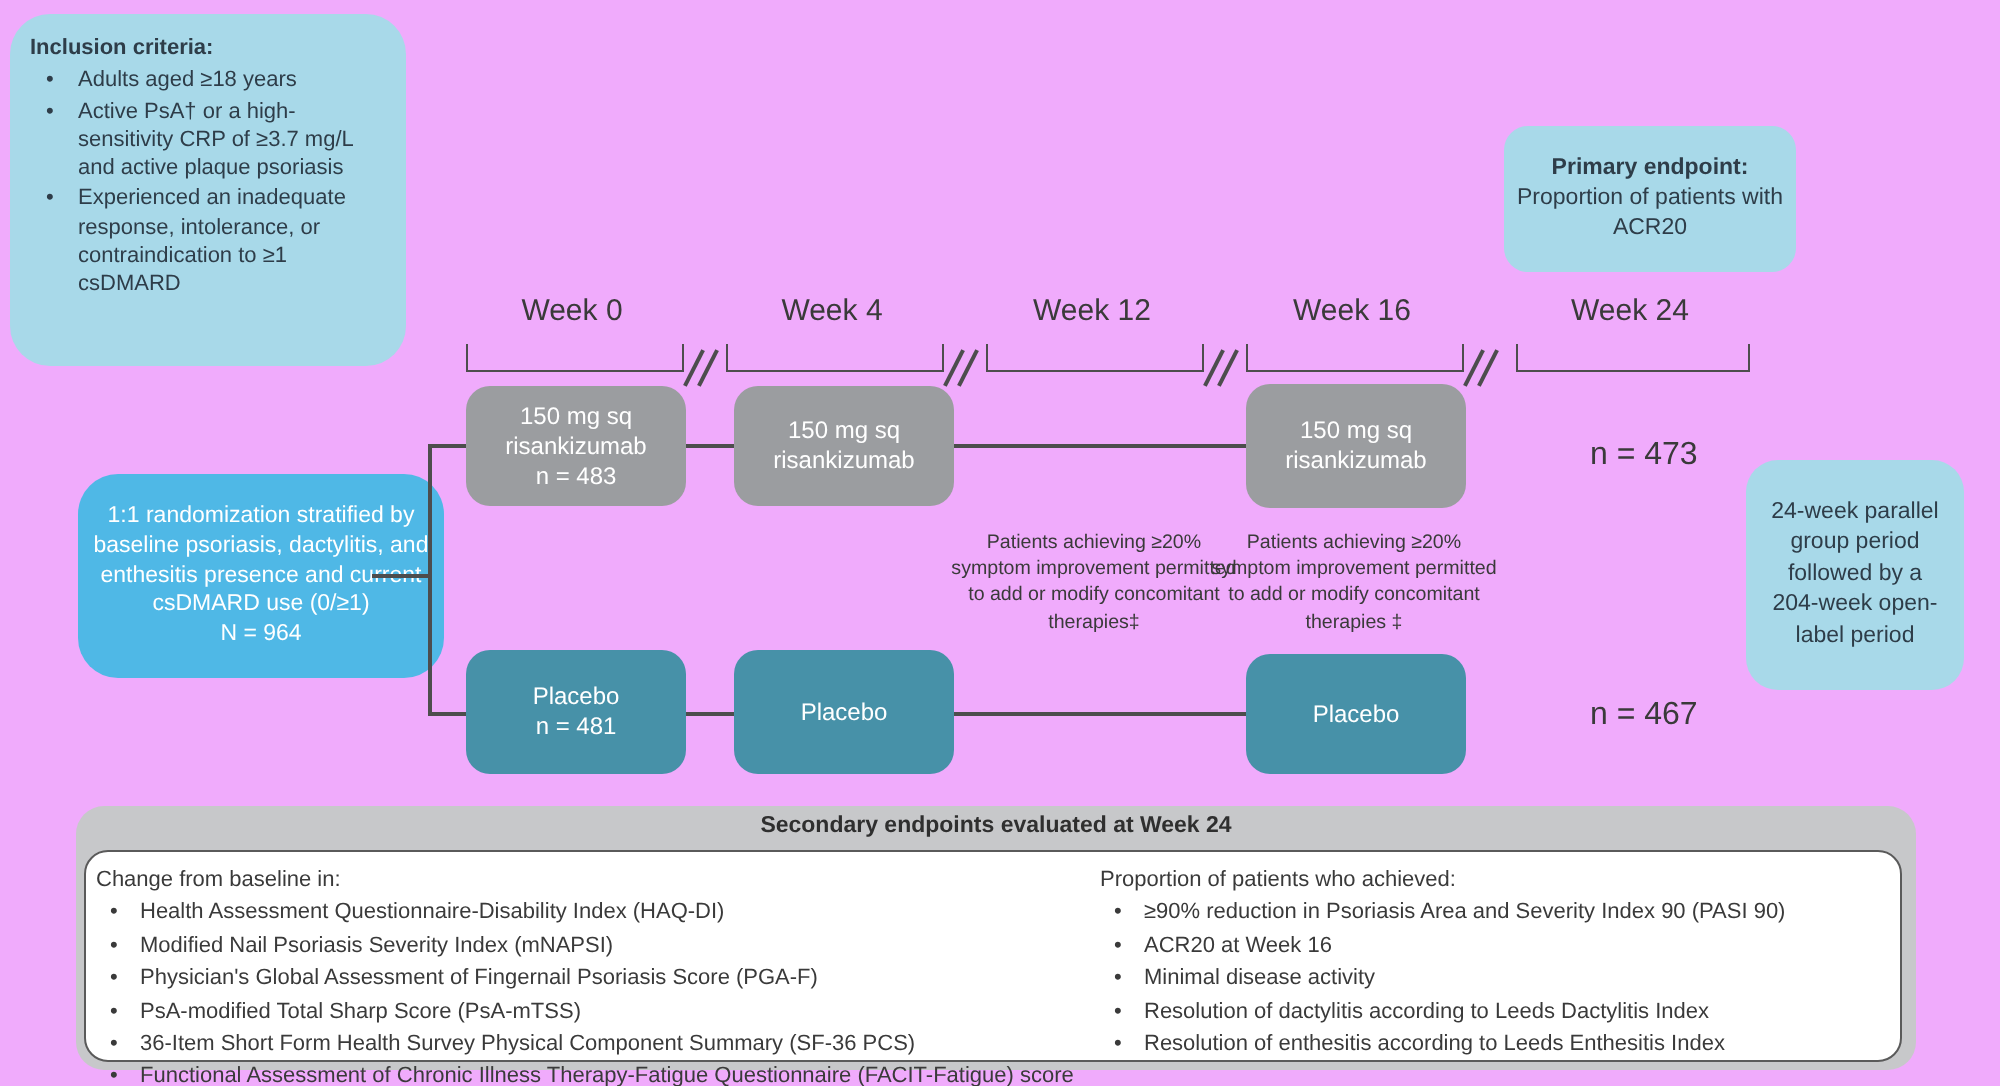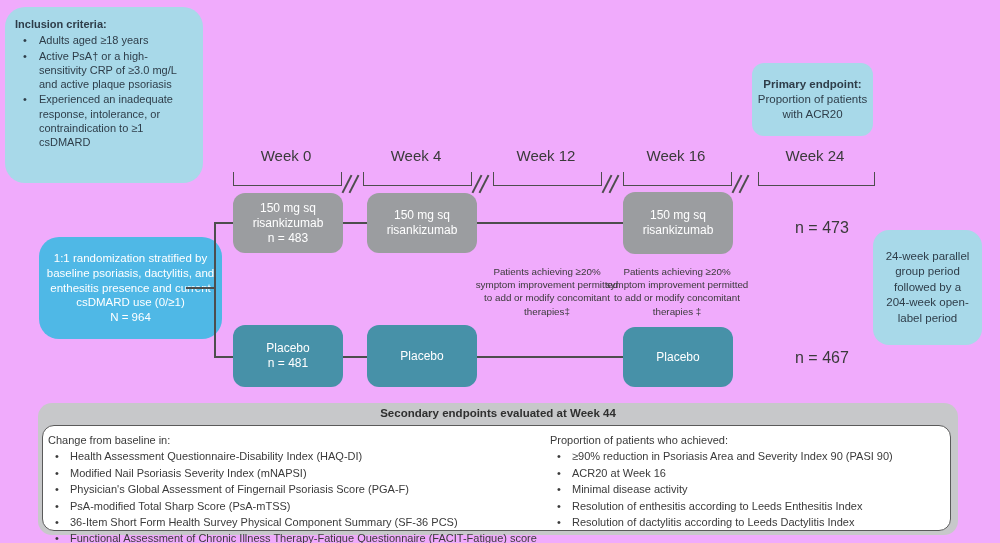--- a/index.html
+++ b/index.html
@@ -29,21 +29,21 @@
   .arm-n{font-size:12px;line-height:1.25;}
   
   #inclusion{left:5px;top:7px;width:198px;height:176px;padding:10px 8px 0 10px;box-sizing:border-box;
     font-size:11px;line-height:1.3;}
   #inclusion .inc-title{font-weight:bold;margin-bottom:2px;}
   .inc-item{position:relative;padding-left:24px;margin-bottom:1px;}
   .inc-item::before{content:"\2022";position:absolute;left:8px;}
   
   #randomization{left:4px;top:237px;width:183px;height:102px;font-size:11.5px;line-height:1.28;padding:0 6px;box-sizing:border-box;}
   
-  #primary-endpoint{left:752px;top:63px;width:121px;height:73px;border-radius:12px;
+  #primary-endpoint{left:752px;top:63px;width:146px;height:73px;border-radius:12px;
     display:flex;flex-direction:column;align-items:center;justify-content:center;text-align:center;
     font-size:11.5px;line-height:1.3;}
   #primary-endpoint .pe-title{font-weight:bold;}
   
   #parallel-period{left:873px;top:230px;width:109px;height:115px;border-radius:16px;
     display:flex;align-items:center;justify-content:center;text-align:center;
     font-size:11.5px;line-height:1.35;padding:0 10px;box-sizing:border-box;}
   
   .note{position:absolute;width:146px;text-align:center;font-size:9.8px;line-height:1.35;color:#3a3a3a;}
   .n-label{position:absolute;font-size:16px;color:#3a3a3a;}
@@ -61,21 +61,21 @@
   .sec-item::before{content:"\2022";position:absolute;left:7px;}
 </style>
 </head>
 <body>
 
 <div id="stage">
 
   <div id="inclusion" class="box-lightblue">
     <div class="inc-title">Inclusion criteria:</div>
     <div class="inc-item">Adults aged ≥18 years</div>
-    <div class="inc-item">Active PsA† or a high-sensitivity CRP of ≥3.0 mg/L and active plaque psoriasis</div>
+    <div class="inc-item">Active PsA† or a high-sensitivity CRP of ≥3.7 mg/L and active plaque psoriasis</div>
     <div class="inc-item">Experienced an inadequate response, intolerance, or contraindication to ≥1 csDMARD</div>
   </div>
 
   <div id="randomization" class="box-brightblue">
     <div>1:1 randomization stratified by baseline psoriasis, dactylitis, and enthesitis presence and current csDMARD use (0/≥1)</div>
     <div>N = 964</div>
   </div>
 
   <div id="primary-endpoint" class="box-lightblue">
     <div class="pe-title">Primary endpoint:</div>
@@ -145,35 +145,35 @@
   </div>
   <div class="box-teal" style="left:367px;top:325px;width:110px;height:62px;">
     <div class="arm-label">Placebo</div>
   </div>
   <div class="box-teal" style="left:623px;top:327px;width:110px;height:60px;">
     <div class="arm-label">Placebo</div>
   </div>
   <div class="n-label" style="left:795px;top:349px;">n = 467</div>
 
   <div id="secondary-outer"></div>
-  <div id="secondary-header">Secondary endpoints evaluated at Week 44</div>
+  <div id="secondary-header">Secondary endpoints evaluated at Week 24</div>
   <div id="secondary-inner"></div>
 
   <div id="sec-left" class="sec-col">
     <div>Change from baseline in:</div>
     <div class="sec-item">Health Assessment Questionnaire-Disability Index (HAQ-DI)</div>
     <div class="sec-item">Modified Nail Psoriasis Severity Index (mNAPSI)</div>
     <div class="sec-item">Physician's Global Assessment of Fingernail Psoriasis Score (PGA-F)</div>
     <div class="sec-item">PsA-modified Total Sharp Score (PsA-mTSS)</div>
     <div class="sec-item">36-Item Short Form Health Survey Physical Component Summary (SF-36 PCS)</div>
     <div class="sec-item">Functional Assessment of Chronic Illness Therapy-Fatigue Questionnaire (FACIT-Fatigue) score</div>
   </div>
 
   <div id="sec-right" class="sec-col">
     <div>Proportion of patients who achieved:</div>
     <div class="sec-item">≥90% reduction in Psoriasis Area and Severity Index 90 (PASI 90)</div>
     <div class="sec-item">ACR20 at Week 16</div>
     <div class="sec-item">Minimal disease activity</div>
+    <div class="sec-item">Resolution of dactylitis according to Leeds Dactylitis Index</div>
     <div class="sec-item">Resolution of enthesitis according to Leeds Enthesitis Index</div>
-    <div class="sec-item">Resolution of dactylitis according to Leeds Dactylitis Index</div>
   </div>
 
 </div>
 
 </body></html>

